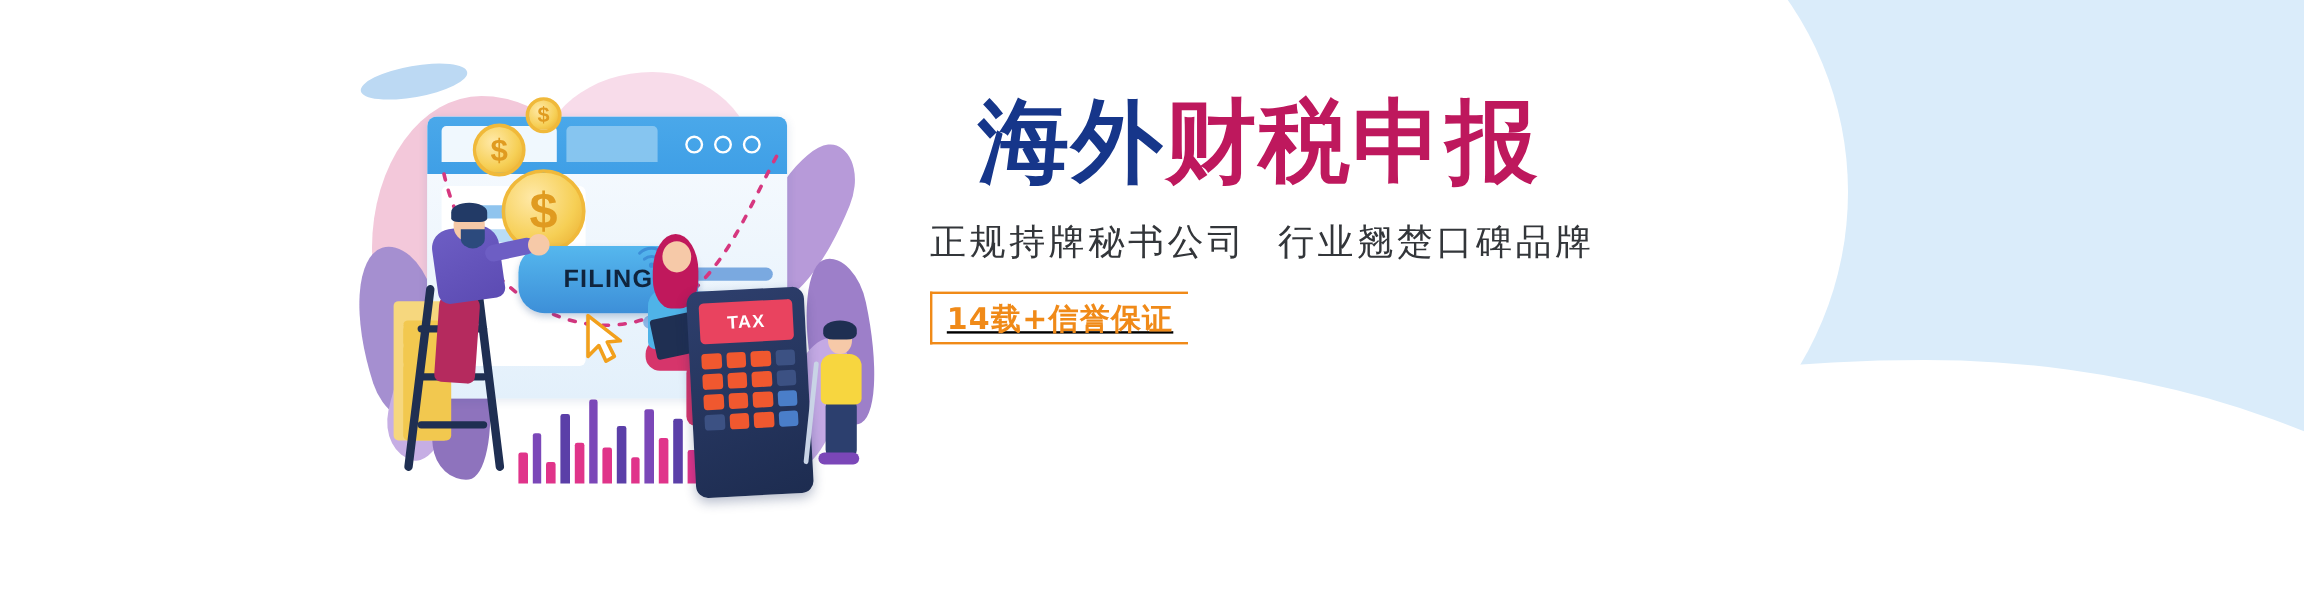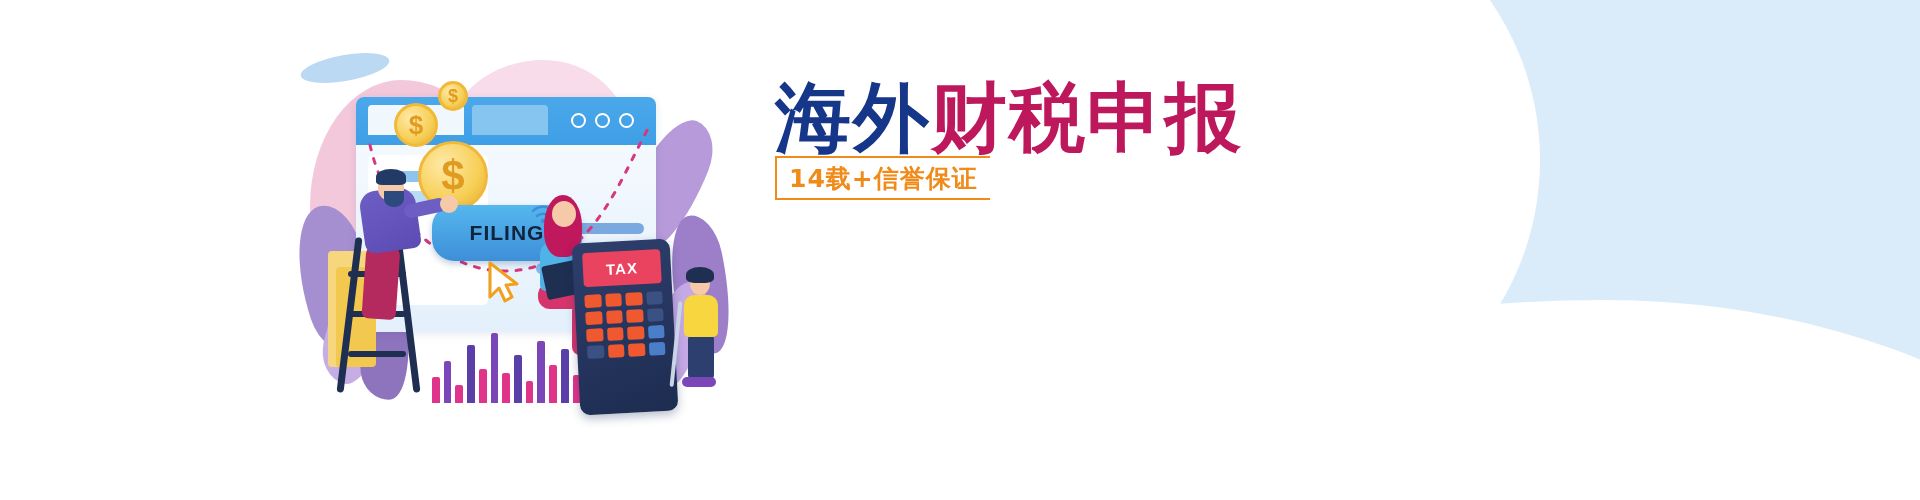--- a/index.html
+++ b/index.html
@@ -517,34 +517,36 @@
   }
   .headline {
     font-size: 76px;
     line-height: 1;
     font-weight: bold;
     color: #1c3f8f;
     letter-spacing: 2px;
     white-space: nowrap;
     font-family: "DejaVu Sans", sans-serif;
   }
-  .headline .h-strong { color: #16368a; }
+  .headline .h-strong { color: #16368a; margin-left: 40px; }
   .headline .h-alt { color: #be185d; }
   .subtitle {
     margin-top: 26px;
     font-size: 30px;
     color: #33363a;
     letter-spacing: 3px;
     white-space: nowrap;
     font-family: "DejaVu Sans", sans-serif;
   }
   .sub-gap { display: inline-block; width: 26px; }
   .badges {
+    margin-top: 20px;
     display: flex;
     align-items: flex-start;
+    text-decoration: underline;
   }
   .badge {
     height: 44px;
     display: flex;
     align-items: center;
     justify-content: center;
     padding: 0 12px;
     font-size: 25px;
     font-weight: bold;
     letter-spacing: 1px;
@@ -706,18 +708,21 @@
     <div class="man2-shoe"></div>
     <div class="man2-body"></div>
     <div class="man2-head"></div>
     <div class="man2-hair"></div>
   </div>
 
   <div class="copy">
     <div class="headline">
       <span class="h-strong">海外</span><span class="h-alt">财税申报</span>
     </div>
+    <div class="subtitle">
+      <span>正规持牌秘书公司</span><span class="sub-gap"></span><span>行业翘楚口碑品牌</span>
+    </div>
     <div class="badges">
       <div class="badge badge-outline">14载+信誉保证</div>
     </div>
   </div>
 
 </div>
 
 </body></html>

